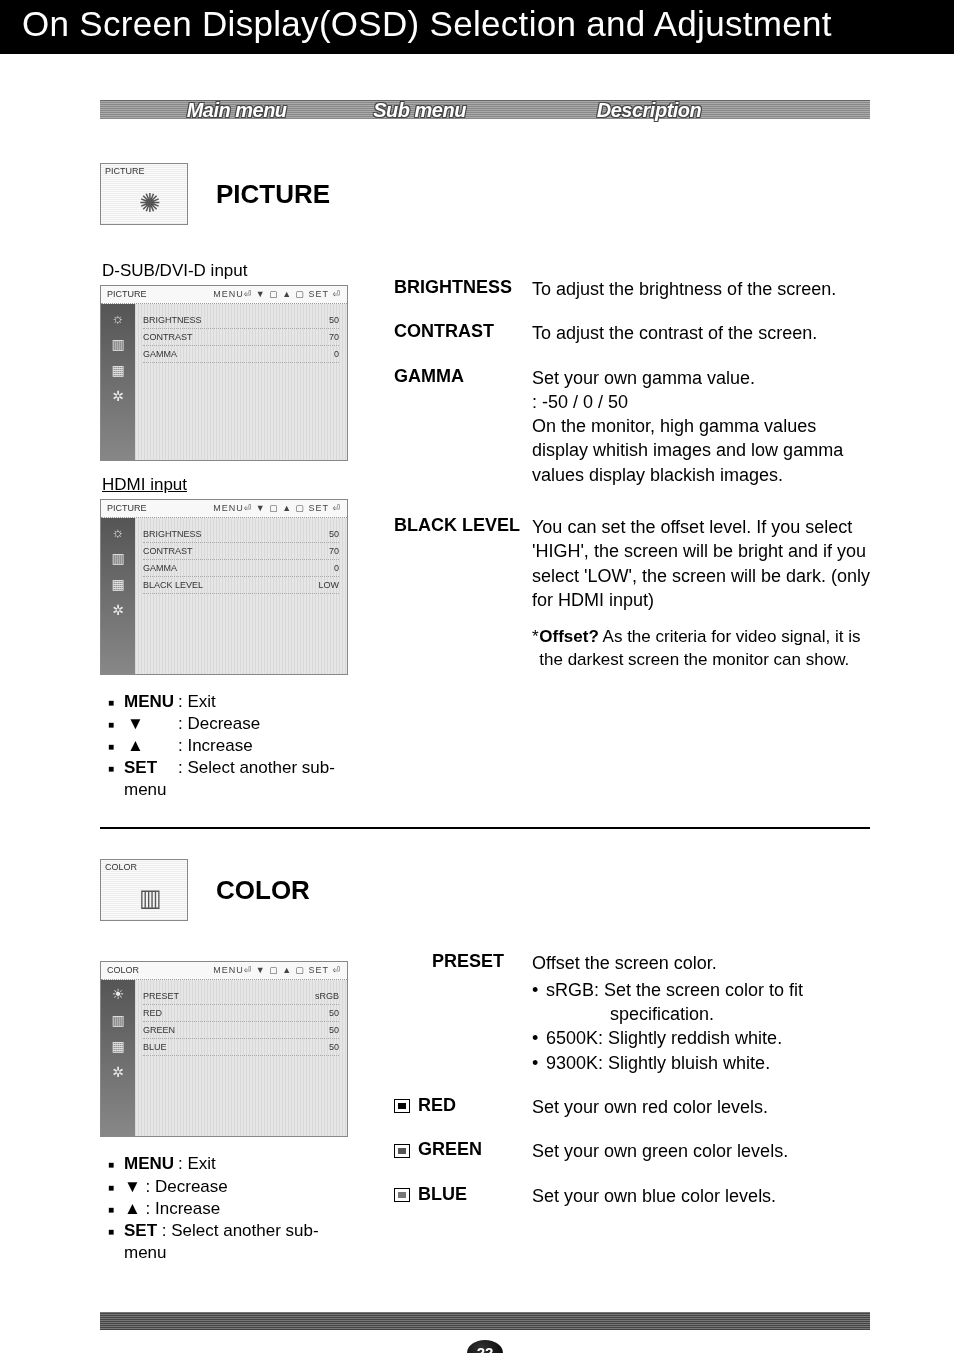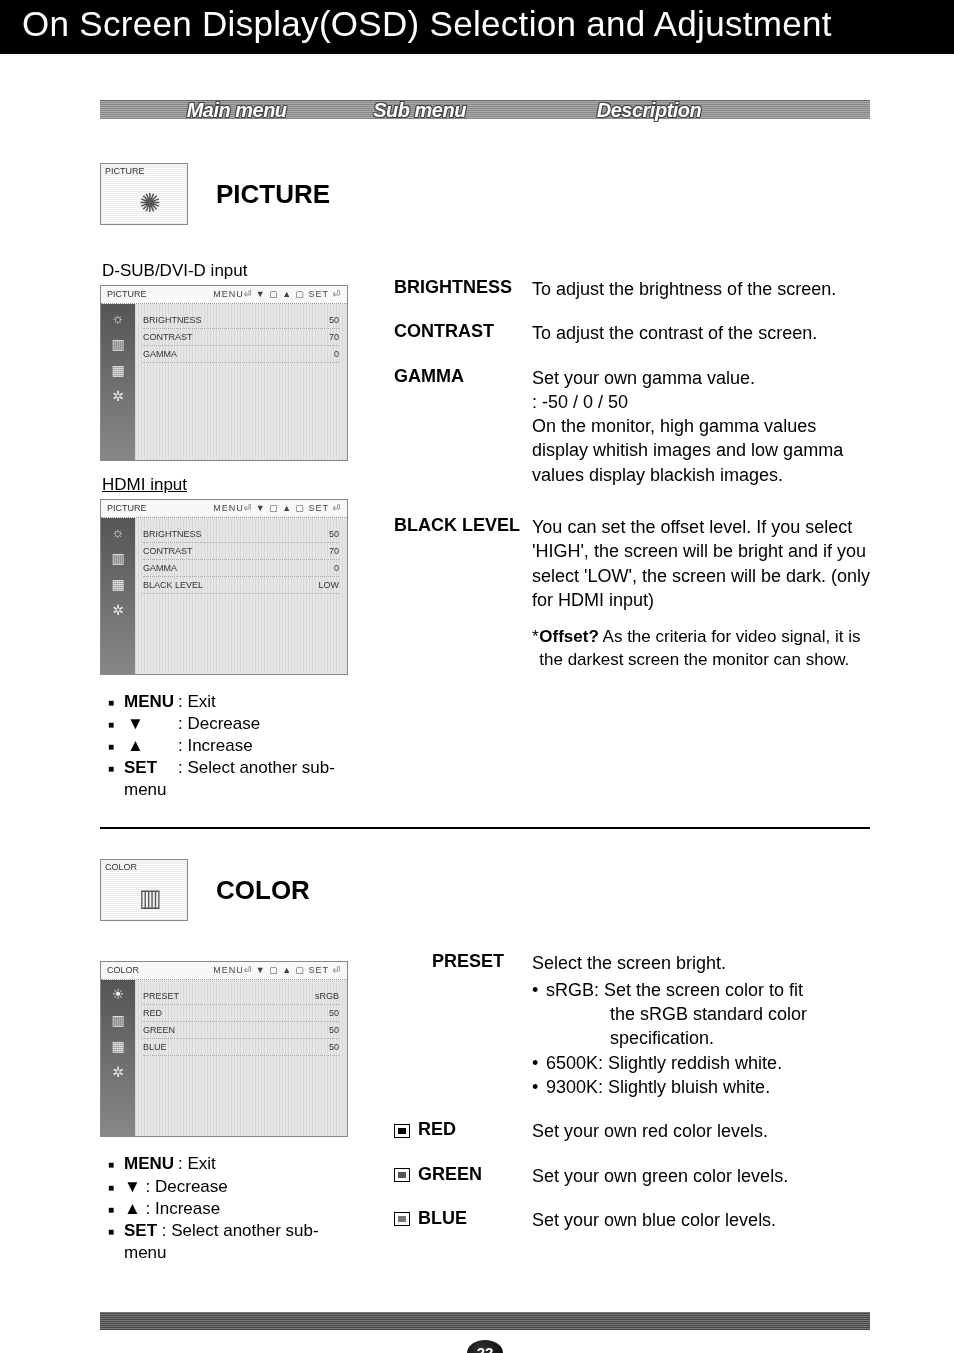--- a/index.html
+++ b/index.html
@@ -257,25 +257,24 @@
         <li><span>▼ </span><span>: Decrease</span></li>
         <li><span>▲ </span><span>: Increase</span></li>
         <li><span class="k" style="min-width:auto;">SET</span> <span>: Select another sub-menu</span></li>
       </ul>
     </div>
 
     <div class="right-col">
       <div class="def-row">
         <div class="def-term" style="text-align:right; padding-right:28px;">PRESET</div>
         <div class="def-desc">
-          <span>Select the screen bright.</span>
+          <span>Offset the screen color.</span>
           <ul class="sub-bullets">
             <li>
               <span>sRGB: Set the screen color to fit</span>
-              <span class="sub-indent">the sRGB standard color</span>
               <span class="sub-indent">specification.</span>
             </li>
             <li>6500K: Slightly reddish white.</li>
             <li>9300K: Slightly bluish white.</li>
           </ul>
         </div>
       </div>
       <div class="def-row">
         <div class="def-term"><span class="icon-box"></span><span>RED</span></div>
         <div class="def-desc">Set your own red color levels.</div>

